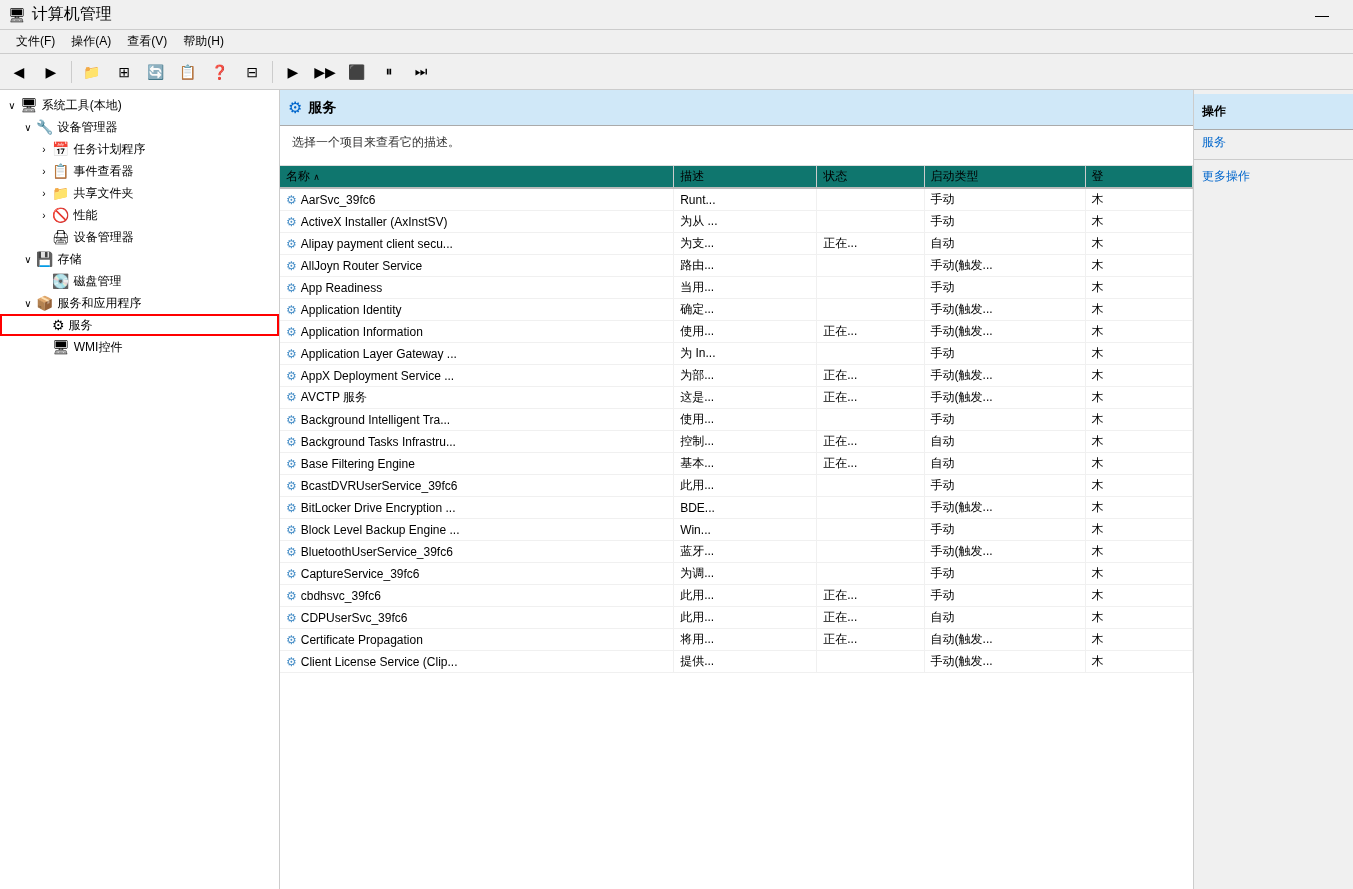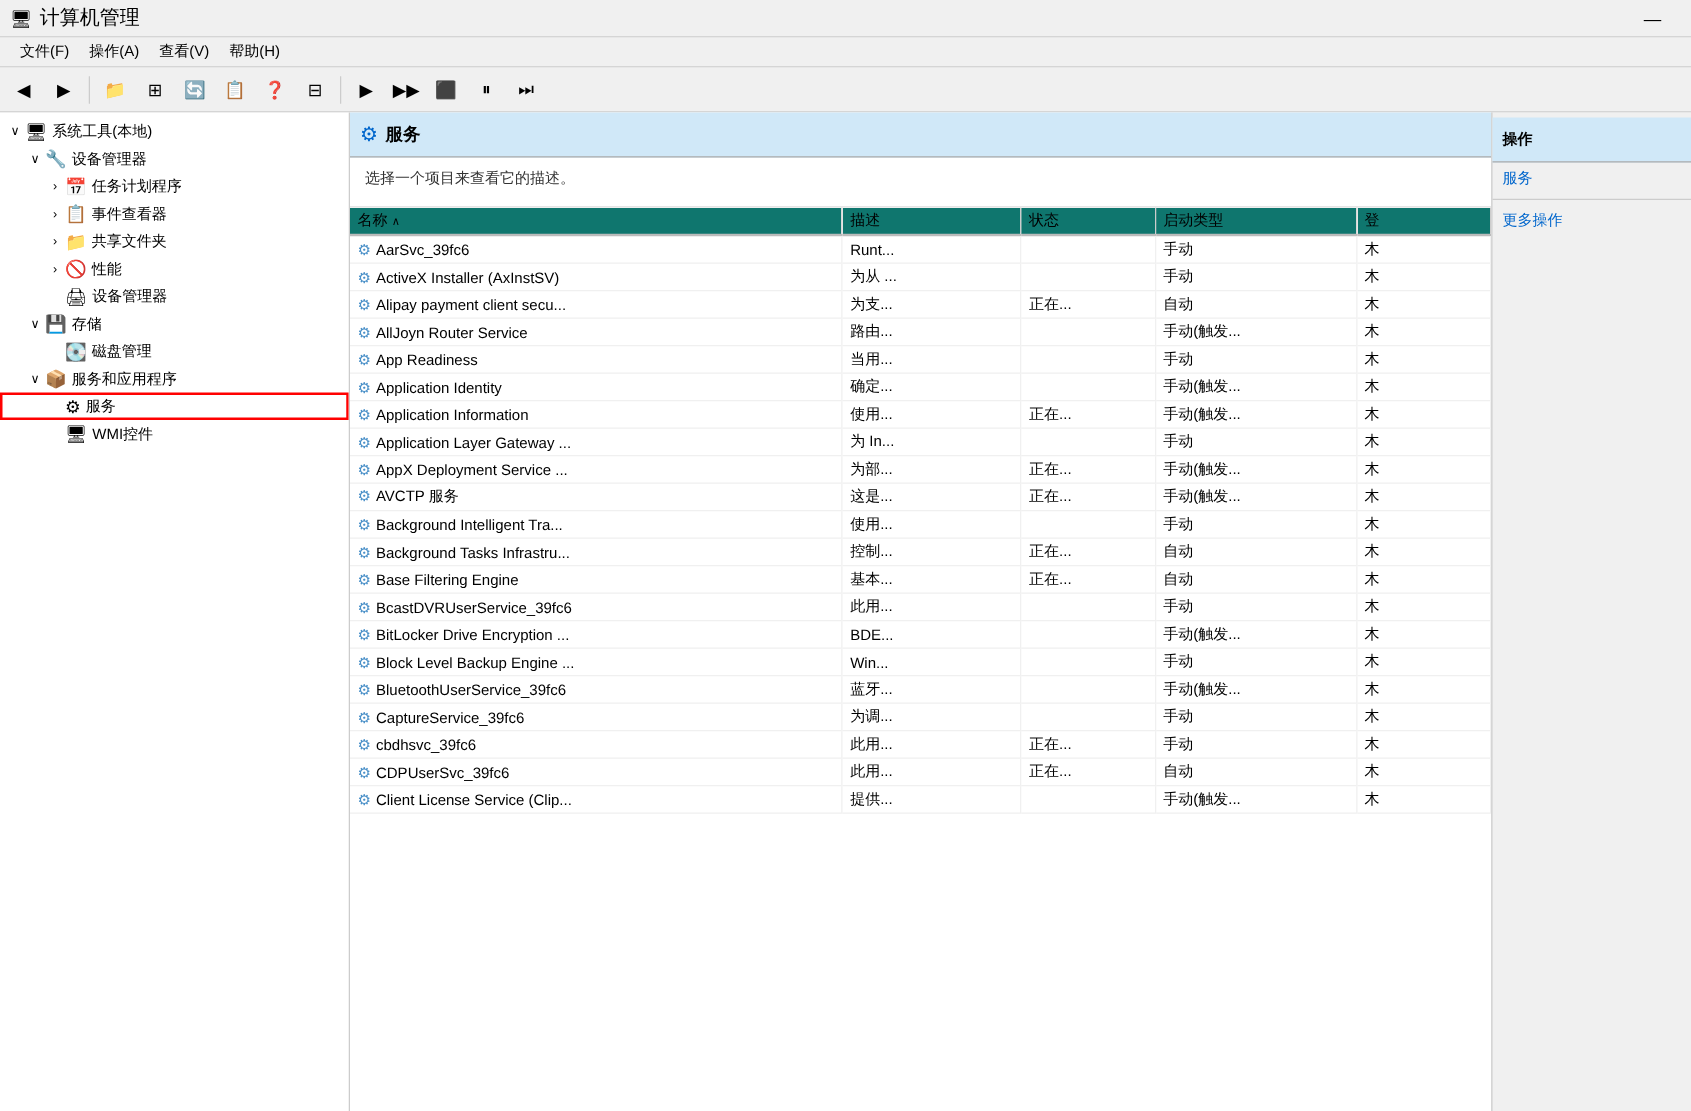--- a/index.html
+++ b/index.html
@@ -495,20 +495,29 @@
     <td class="col-name">
       <span class="service-gear">⚙</span>CDPUserSvc_39fc6
     </td>
     <td class="col-desc">此用...</td>
     <td class="col-status">正在...</td>
     <td class="col-startup">自动</td>
     <td class="col-login">木</td>
   </tr>
             <tr>
     <td class="col-name">
+      <span class="service-gear">⚙</span>Certificate Propagation
+    </td>
+    <td class="col-desc">将用...</td>
+    <td class="col-status">正在...</td>
+    <td class="col-startup">自动(触发...</td>
+    <td class="col-login">木</td>
+  </tr>
+            <tr>
+    <td class="col-name">
       <span class="service-gear">⚙</span>Client License Service (Clip...
     </td>
     <td class="col-desc">提供...</td>
     <td class="col-status"></td>
     <td class="col-startup">手动(触发...</td>
     <td class="col-login">木</td>
   </tr>
           </tbody>
       </table>
     </div>

